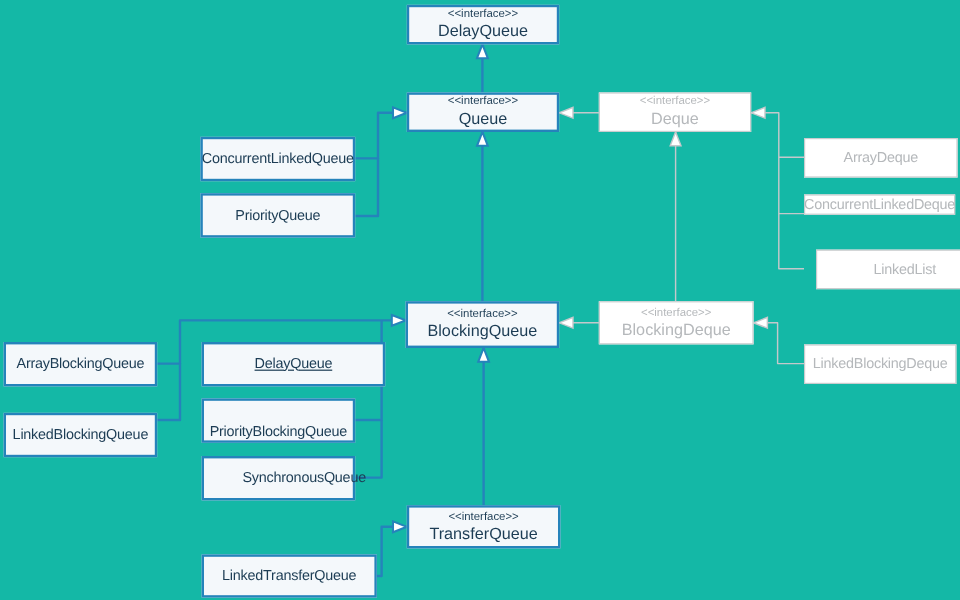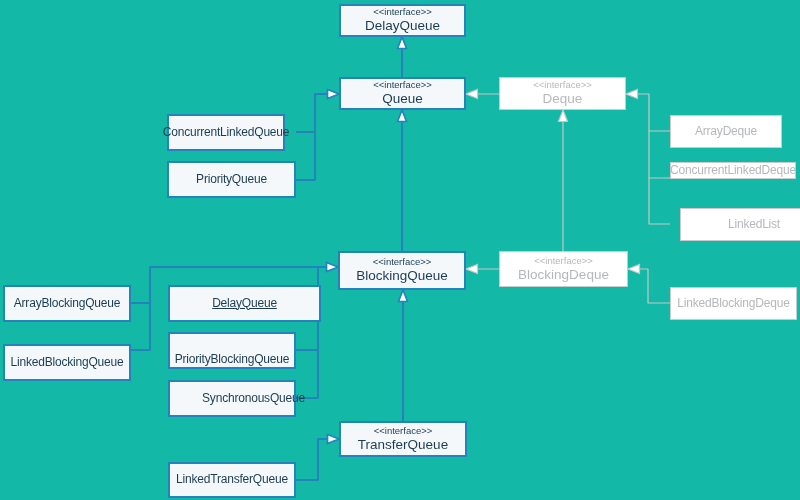--- a/index.html
+++ b/index.html
@@ -77,27 +77,27 @@
         <div class="lbl">DelayQueue</div>
       </div>
       <div class="node blue iface" style="left: 339px; top: 77px; width: 127px; height: 33px;">
         <div class="stereo">&lt;&lt;interface&gt;&gt;</div>
         <div class="lbl">Queue</div>
       </div>
       <div class="node gray iface" style="left: 499px; top: 77px; width: 127px; height: 33px;">
         <div class="stereo">&lt;&lt;interface&gt;&gt;</div>
         <div class="lbl">Deque</div>
       </div>
-      <div class="node blue" style="left: 167px; top: 114px; width: 118px; height: 37px;">
+      <div class="node blue" style="left: 167px; top: 114px; width: 129px; height: 37px;">
         <div class="lbl">ConcurrentLinkedQueue</div>
       </div>
       <div class="node blue" style="left: 167px; top: 161px; width: 129px; height: 37px;">
         <div class="lbl">PriorityQueue</div>
       </div>
-      <div class="node gray" style="left: 670px; top: 115px; width: 112px; height: 33px;">
+      <div class="node gray" style="left: 670px; top: 115px; width: 128px; height: 33px;">
         <div class="lbl">ArrayDeque</div>
       </div>
       <div class="node gray" style="left: 670px; top: 162px; width: 126px; height: 17px;">
         <div class="lbl">ConcurrentLinkedDeque</div>
       </div>
       <div class="node gray" style="left: 680px; top: 208px; width: 148px; height: 33px;">
         <div class="lbl">LinkedList</div>
       </div>
       <div class="node blue iface thick" style="left: 338px; top: 251px; width: 128px; height: 39px;">
         <div class="stereo">&lt;&lt;interface&gt;&gt;</div>
@@ -122,17 +122,17 @@
       <div class="node blue" style="left: 168px; top: 380px; width: 128px; height: 37px; padding-left: 43px;">
         <div class="lbl">SynchronousQueue</div>
       </div>
       <div class="node gray" style="left: 670px; top: 287px; width: 127px; height: 33px;">
         <div class="lbl">LinkedBlockingDeque</div>
       </div>
       <div class="node blue iface" style="left: 339px; top: 421px; width: 128px; height: 36px;">
         <div class="stereo">&lt;&lt;interface&gt;&gt;</div>
         <div class="lbl">TransferQueue</div>
       </div>
-      <div class="node blue" style="left: 168px; top: 462px; width: 128px; height: 36px;">
+      <div class="node blue" style="left: 168px; top: 462px; width: 146px; height: 36px;">
         <div class="lbl">LinkedTransferQueue</div>
       </div>
     </div>
 </div>
 
 </body></html>

